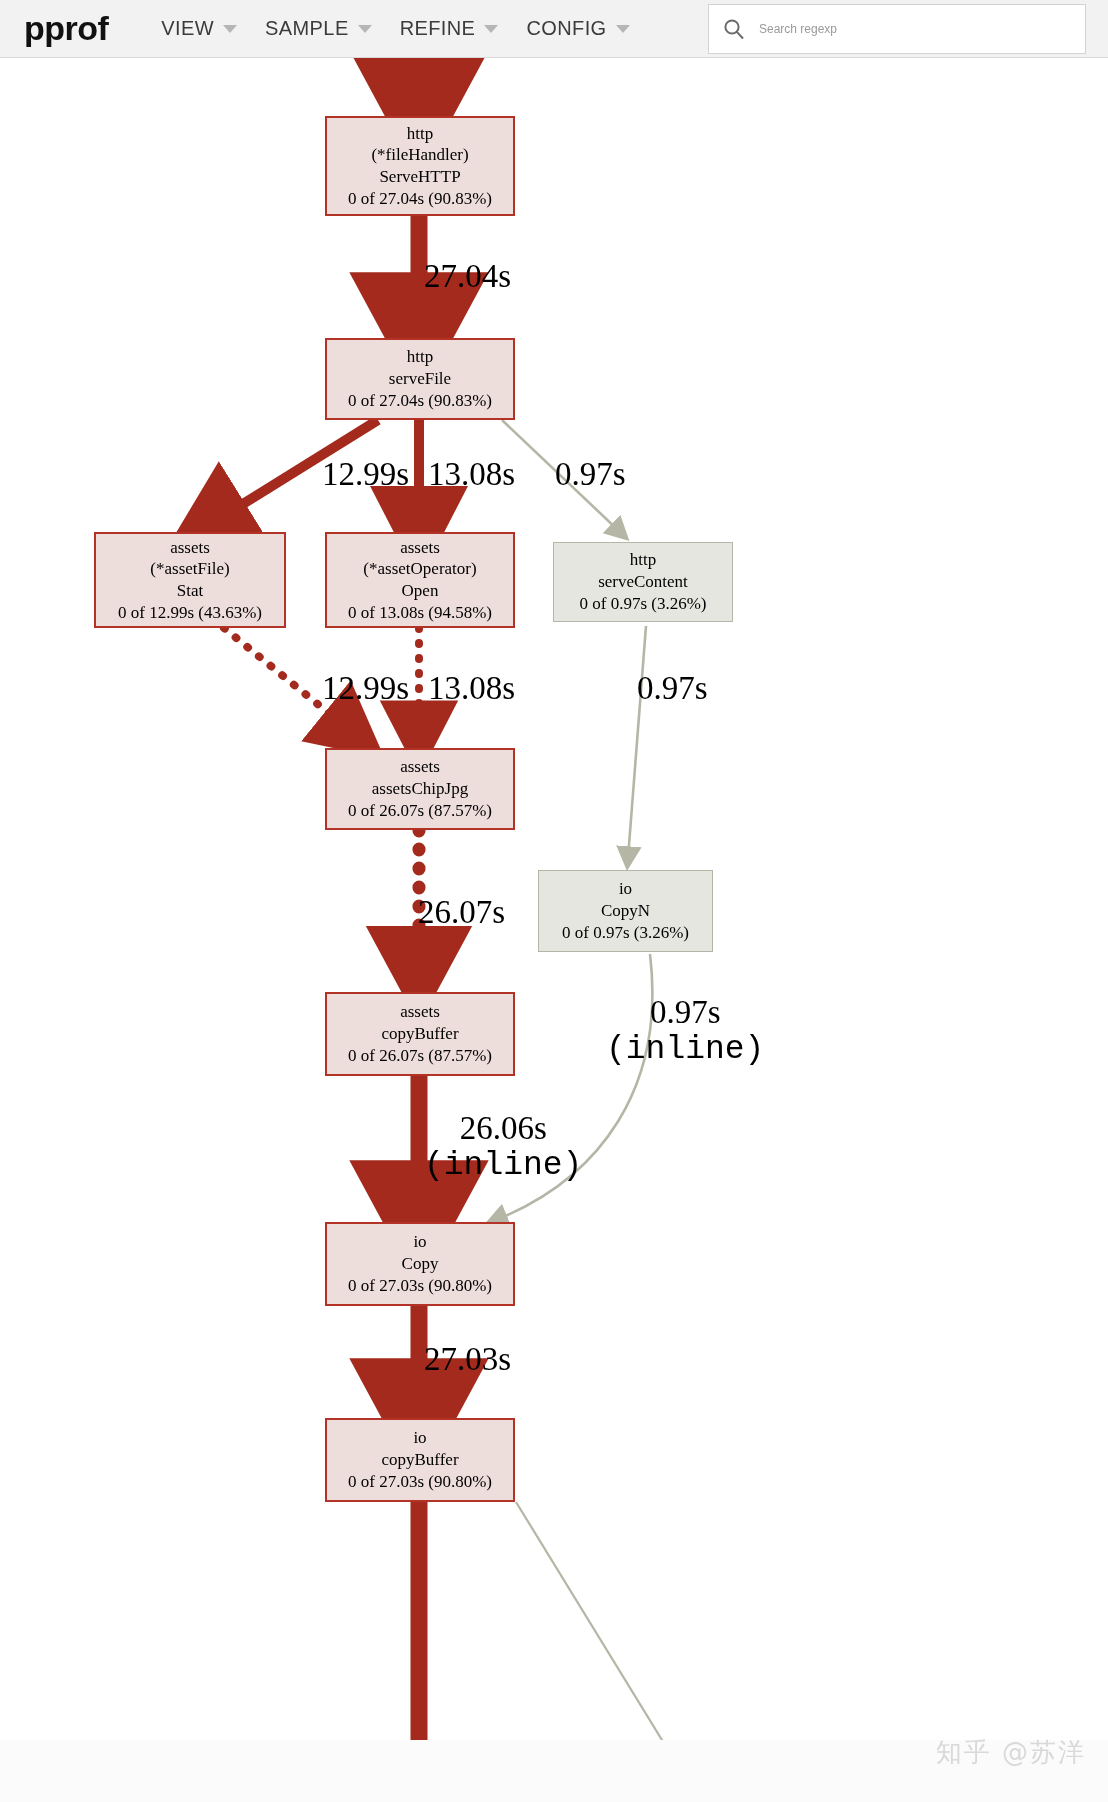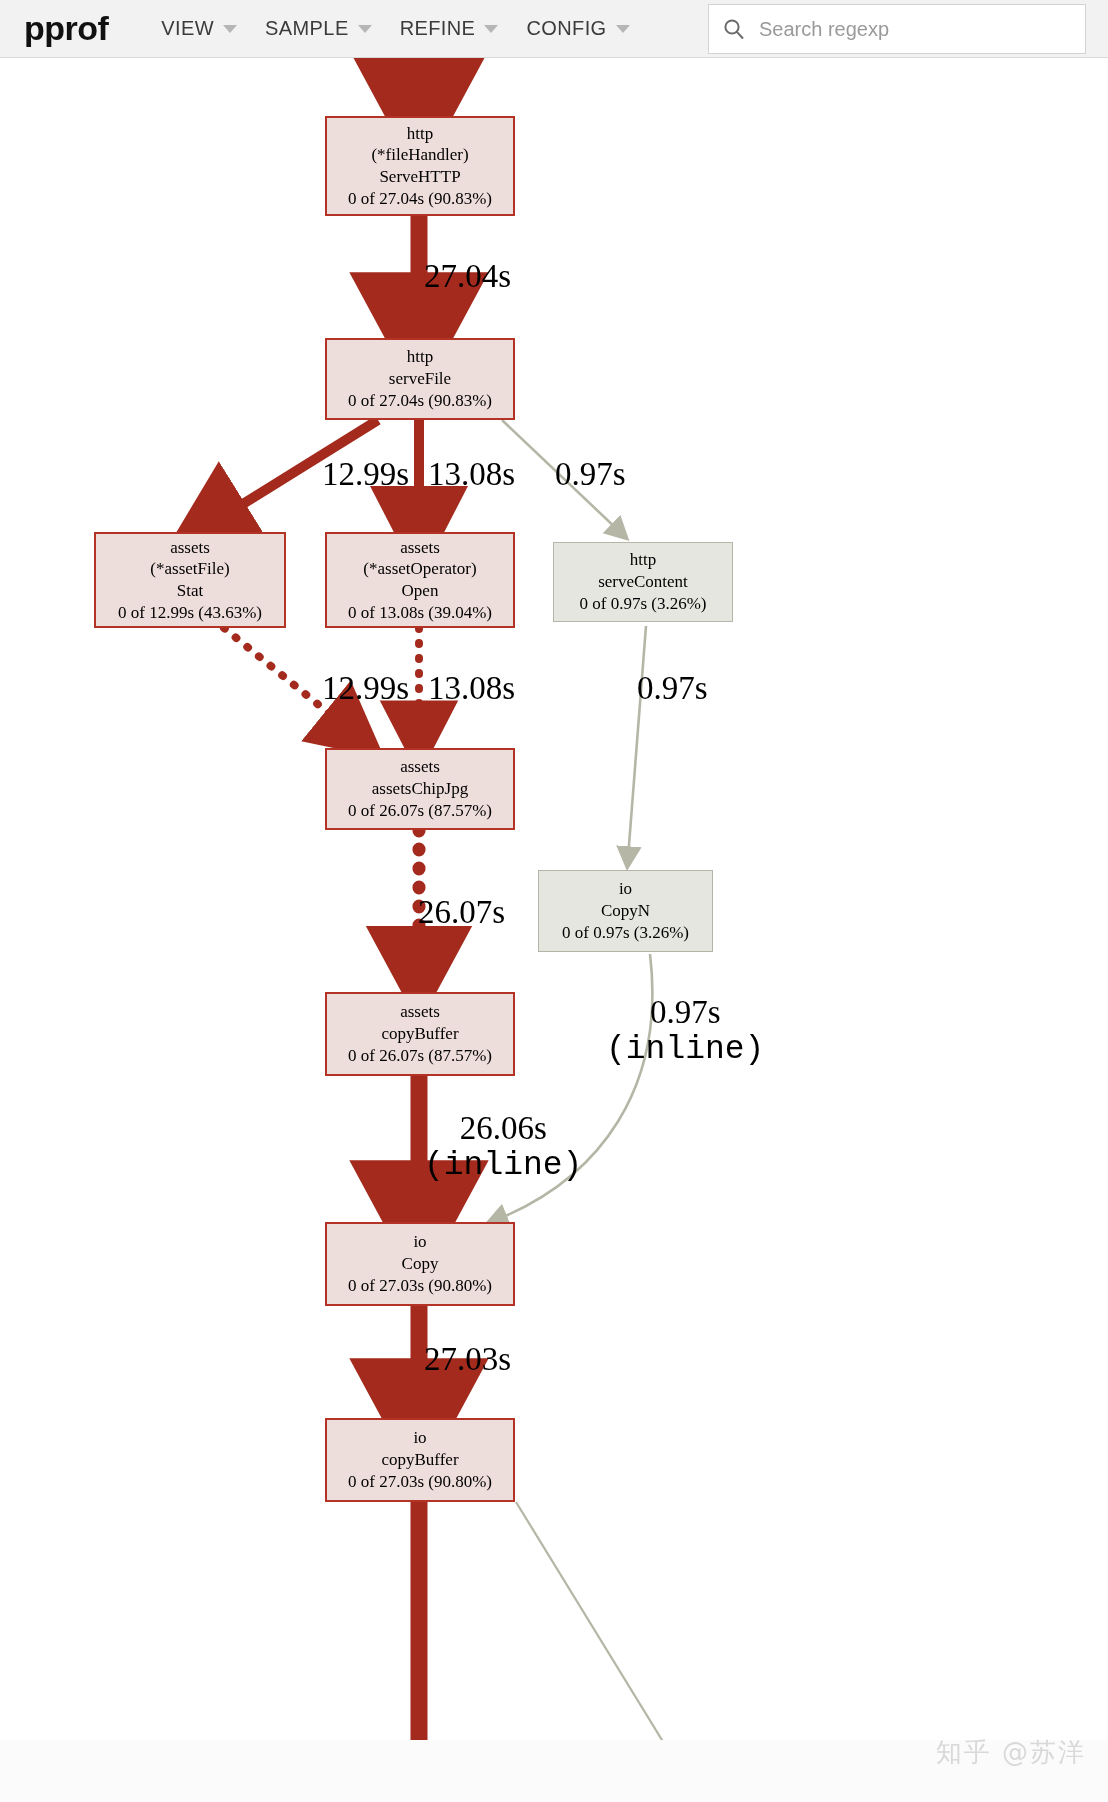--- a/index.html
+++ b/index.html
@@ -41,21 +41,21 @@
   #search-box {
     position:absolute; left:708px; top:4px;
     width:378px; height:50px;
     background:#ffffff; border:1px solid #d3d3d3;
     display:flex; align-items:center;
   }
   #search-icon { margin-left:14px; margin-right:12px; display:block; }
   #search-input {
     border:none; outline:none; background:transparent;
     font-family:"Liberation Sans", sans-serif;
-    font-size:20px; color:#333; width:300px;
+    font-size:12px; color:#333; width:300px;
   }
   #search-input::placeholder { color:#9a9a9a; }
 
   
   #graph {
     position:absolute; left:0; top:58px;
     width:1072px; height:1744px;
     overflow:hidden;
   }
   #edges { position:absolute; left:0; top:0; width:1108px; height:1744px; }
@@ -194,21 +194,21 @@
     <span class="ln">assets</span>
     <span class="ln">(*assetFile)</span>
     <span class="ln">Stat</span>
     <span class="ln">0 of 12.99s (43.63%)</span>
   </div>
 
   <div class="node" style="left:325px; top:474px; width:190px; height:96px;">
     <span class="ln">assets</span>
     <span class="ln">(*assetOperator)</span>
     <span class="ln">Open</span>
-    <span class="ln">0 of 13.08s (39.04%)</span>
+    <span class="ln">0 of 13.08s (94.58%)</span>
   </div>
 
   <div class="node grey" style="left:553px; top:484px; width:180px; height:80px;">
     <span class="ln">http</span>
     <span class="ln">serveContent</span>
     <span class="ln">0 of 0.97s (3.26%)</span>
   </div>
 
   <div class="node" style="left:325px; top:690px; width:190px; height:82px;">
     <span class="ln">assets</span>

